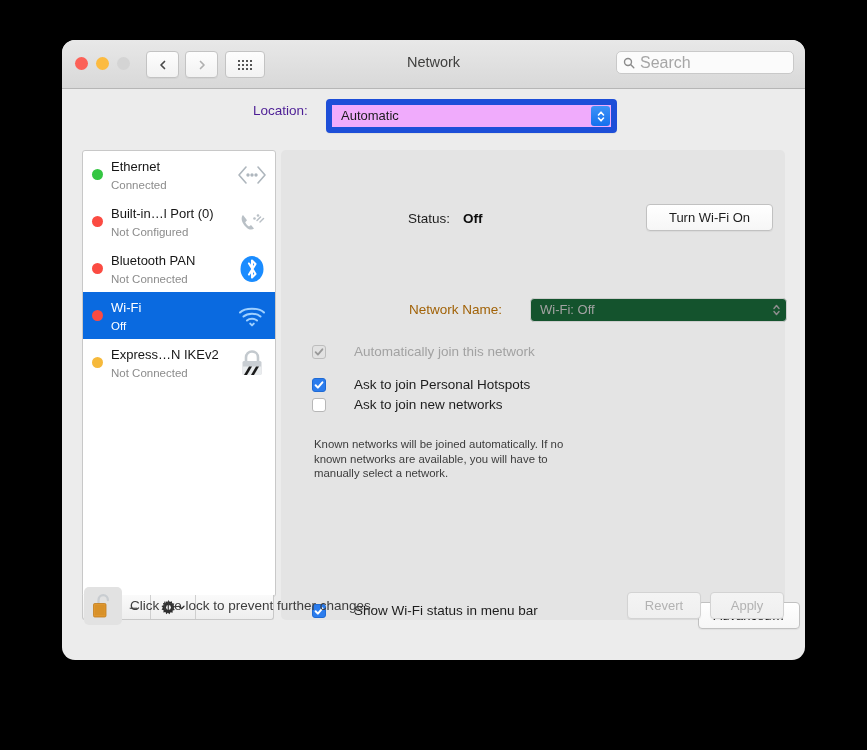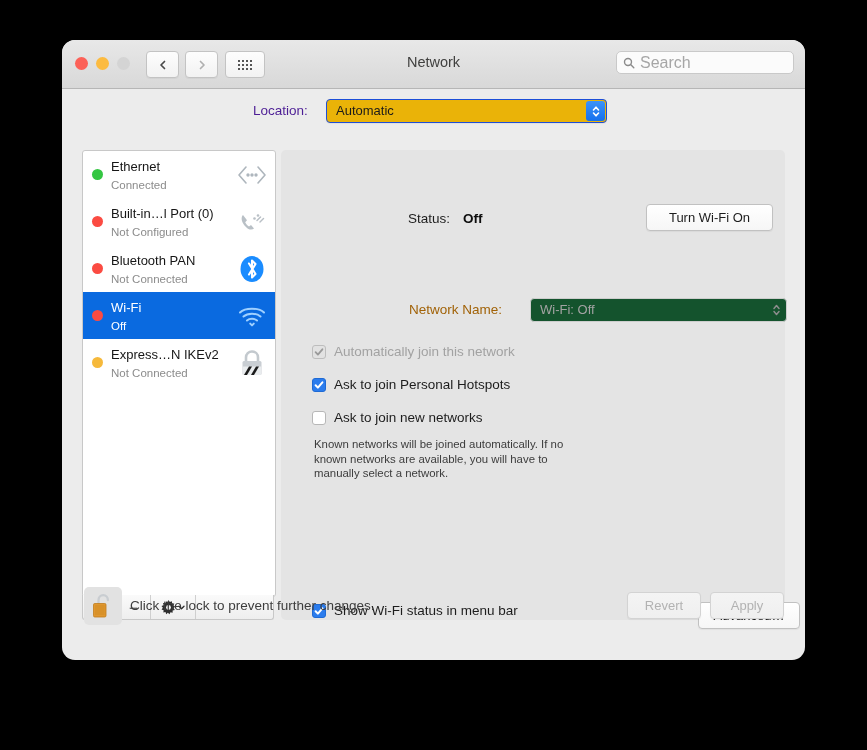--- a/index.html
+++ b/index.html
@@ -121,22 +121,22 @@
   .loclabel {
     position: absolute;
     left: 191px; top: 15px;
     font-size: 13.5px;
     color: #4c1d95;
   }
   .locpopup {
     position: absolute;
     left: 264px; top: 11px;
     width: 279px; height: 22px;
-    background: #eab308;
-    border: 1px solid #1d4ed8;
+    background: #f0abfc;
+    border: 6px solid #1d4ed8;
     border-radius: 4px;
     box-shadow: 0 1px 1px rgba(0,0,0,0.05);
   }
   .locpopup .val {
     position: absolute;
     left: 9px; top: 3px;
     font-size: 13px;
     color: #1b1b1b;
   }
   .popup-arrows {
@@ -281,20 +281,21 @@
   .nn-arrows {
     position: absolute; right: 5px; top: 4px;
     width: 9px; height: 14px;
   }
   .nn-arrows path { stroke: #8d8d8d; fill: none; stroke-width: 1.5; stroke-linecap: round; stroke-linejoin: round; }
 
   .cbrow {
     position: absolute;
     display: flex;
     align-items: flex-start;
+    gap: 20px;
   }
   .cbrow .cb {
     width: 14px; height: 14px;
     border-radius: 3px;
     flex: none;
     margin-right: 8px;
     box-sizing: border-box;
     display: flex; align-items: center; justify-content: center;
   }
   .cb.on  { background: #2b7ced; border: 1px solid #1f6ad4; }
@@ -546,21 +547,21 @@
 
     <div class="cbrow" style="left:31px; top:228px;">
       <span class="cb on">
         <svg viewBox="0 0 10 10">
             <path d="M1.6 5.2 L3.9 7.6 L8.4 2.3"></path>
           </svg>
       </span>
       <span class="cblabel">Ask to join Personal Hotspots</span>
     </div>
 
-    <div class="cbrow" style="left:31px; top:261px;">
+    <div class="cbrow" style="left:31px; top:248px;">
       <span class="cb off"></span>
       <span class="cblabel">Ask to join new networks</span>
     </div>
 
     <div class="helptext" style="left:33px; top:287px;">Known networks will be joined automatically. If no known networks are available, you will have to manually select a network.</div>
 
     <div class="cbrow showmenubar">
       <span class="cb on">
         <svg viewBox="0 0 10 10">
             <path d="M1.6 5.2 L3.9 7.6 L8.4 2.3"></path>

